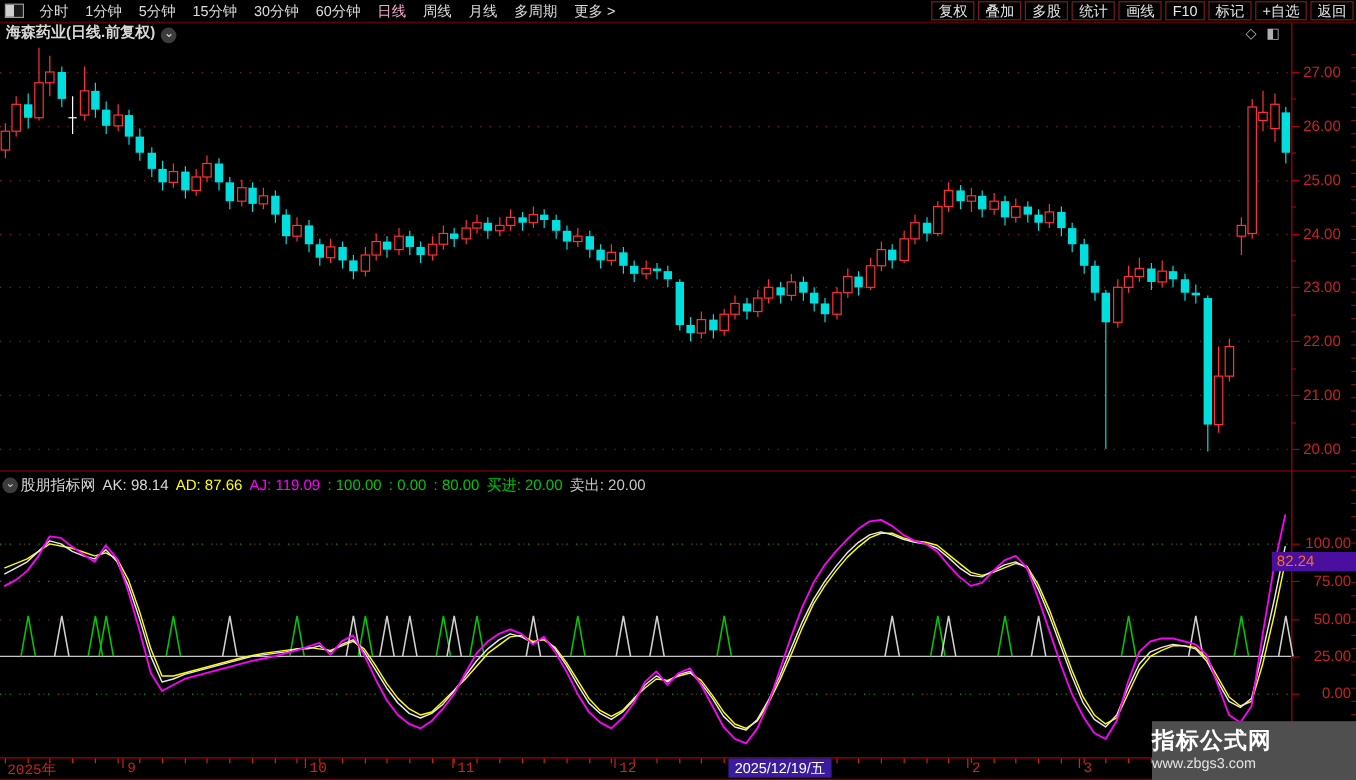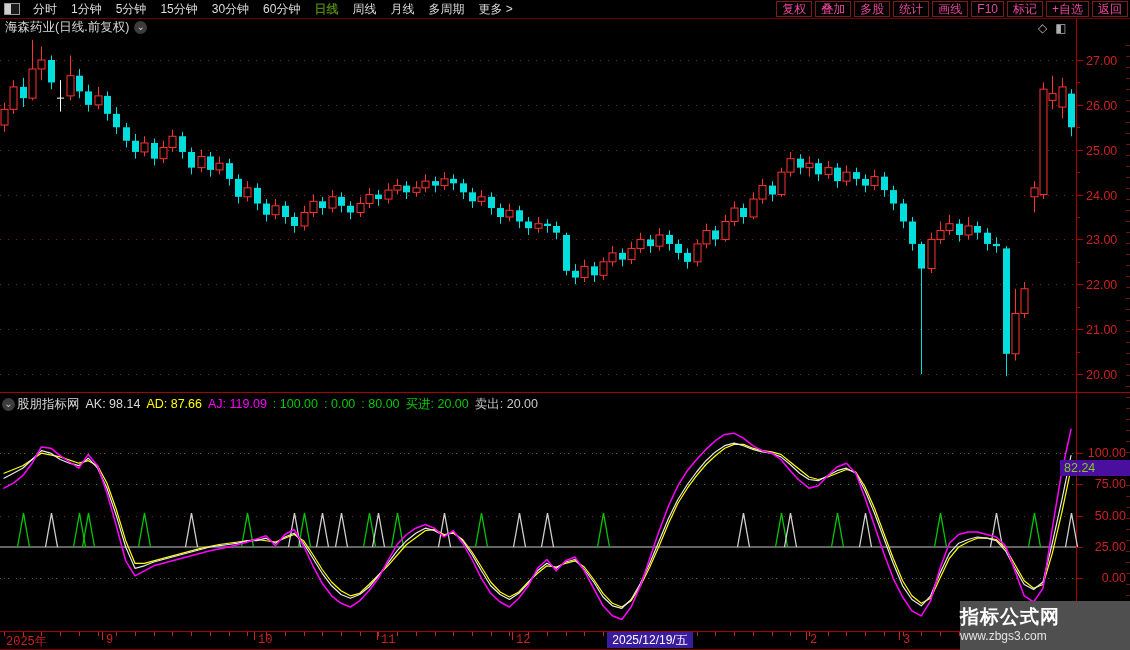--- a/index.html
+++ b/index.html
@@ -5,42 +5,42 @@
   html,body{margin:0;padding:0;background:#000;}
   body{position:relative;width:1130px;height:650px;overflow:hidden;
        font-family:"Liberation Sans","DejaVu Sans",sans-serif;-webkit-font-smoothing:none;}
   .abs{position:absolute;}
   
   #topbar{left:0;top:0;width:1130px;height:18px;border-bottom:1px solid #6b0000;
           display:flex;align-items:center;font-size:12px;color:#dcdcdc;z-index:5;background:#000;}
   #topbar .winicon{width:14px;height:10px;border:1px solid #9a9a9a;margin:0 6px 0 4px;
           background:linear-gradient(90deg,#cfcfcf 0 45%,#1a1a1a 45% 100%);}
   .menu-item{padding:0 7px;cursor:default;white-space:nowrap;}
-  .menu-item.active{color:#4d7c0f;font-weight:bold;}
+  .menu-item.active{color:#f9a8d4;}
   #topbar-right{margin-left:auto;display:flex;align-items:center;padding-right:2px;}
   .tb-btn{border:1px solid #7a1c1c;margin-left:3px;padding:0 5px;height:14px;line-height:14px;
-          font-size:12px;color:#ec4899;white-space:nowrap;}
+          font-size:12px;color:#e5e5e5;white-space:nowrap;}
   
-  #titlebar{left:0;top:19px;width:1074px;height:17px;display:flex;align-items:center;
-            font-size:12.5px;color:#d8d8d8;z-index:5;}
+  #titlebar{left:0;top:19px;width:1074px;height:17px;display:flex;align-items:flex-end;
+            font-size:12.5px;color:#d8d8d8;z-index:5;font-weight:bold;}
   .chev-circ{display:inline-block;width:13px;height:13px;border-radius:50%;background:#3c3c3c;
              color:#c8c8c8;font-size:10px;line-height:11px;text-align:center;margin-left:5px;}
   #title-icons{left:1038px;top:19px;width:40px;height:17px;display:flex;gap:8px;align-items:center;
                color:#b0b0b0;font-size:12px;z-index:5;}
   
   #ind-header{left:0;top:394px;width:1074px;height:20px;display:flex;align-items:center;
               font-size:12.5px;z-index:5;white-space:nowrap;}
   #ind-header span{margin-right:6px;}
   
   #xaxis{left:0;top:632px;width:1130px;height:18px;z-index:4;font-size:12px;color:#cc2222;}
   #xaxis .xlab{position:absolute;top:1px;font-family:Liberation Mono, monospace;}
   #date-badge{position:absolute;left:607px;top:0px;width:86px;height:16px;background:#3a1d9e;
               color:#fff;text-align:center;line-height:16px;font-size:12px;}
   
-  #val-badge{left:1060px;top:460px;width:66px;height:16px;background:#4b0f9f;color:#84cc16;
+  #val-badge{left:1060px;top:460px;width:66px;height:16px;background:#4b0f9f;color:#f97316;
              font-size:12.5px;line-height:16px;padding-left:4px;z-index:6;}
   
   #watermark{left:960px;top:601px;width:170px;height:49px;background:#4f4f4f;z-index:7;
              text-align:left;color:#fff;}
   #watermark .w1{font-size:19px;font-weight:bold;letter-spacing:1px;margin-top:3px;}
   #watermark .w2{font-size:12px;color:#e3e3e3;margin-top:-1px;}
   svg{position:absolute;left:0;top:0;z-index:1;}
 </style>
 </head>
 <body>

